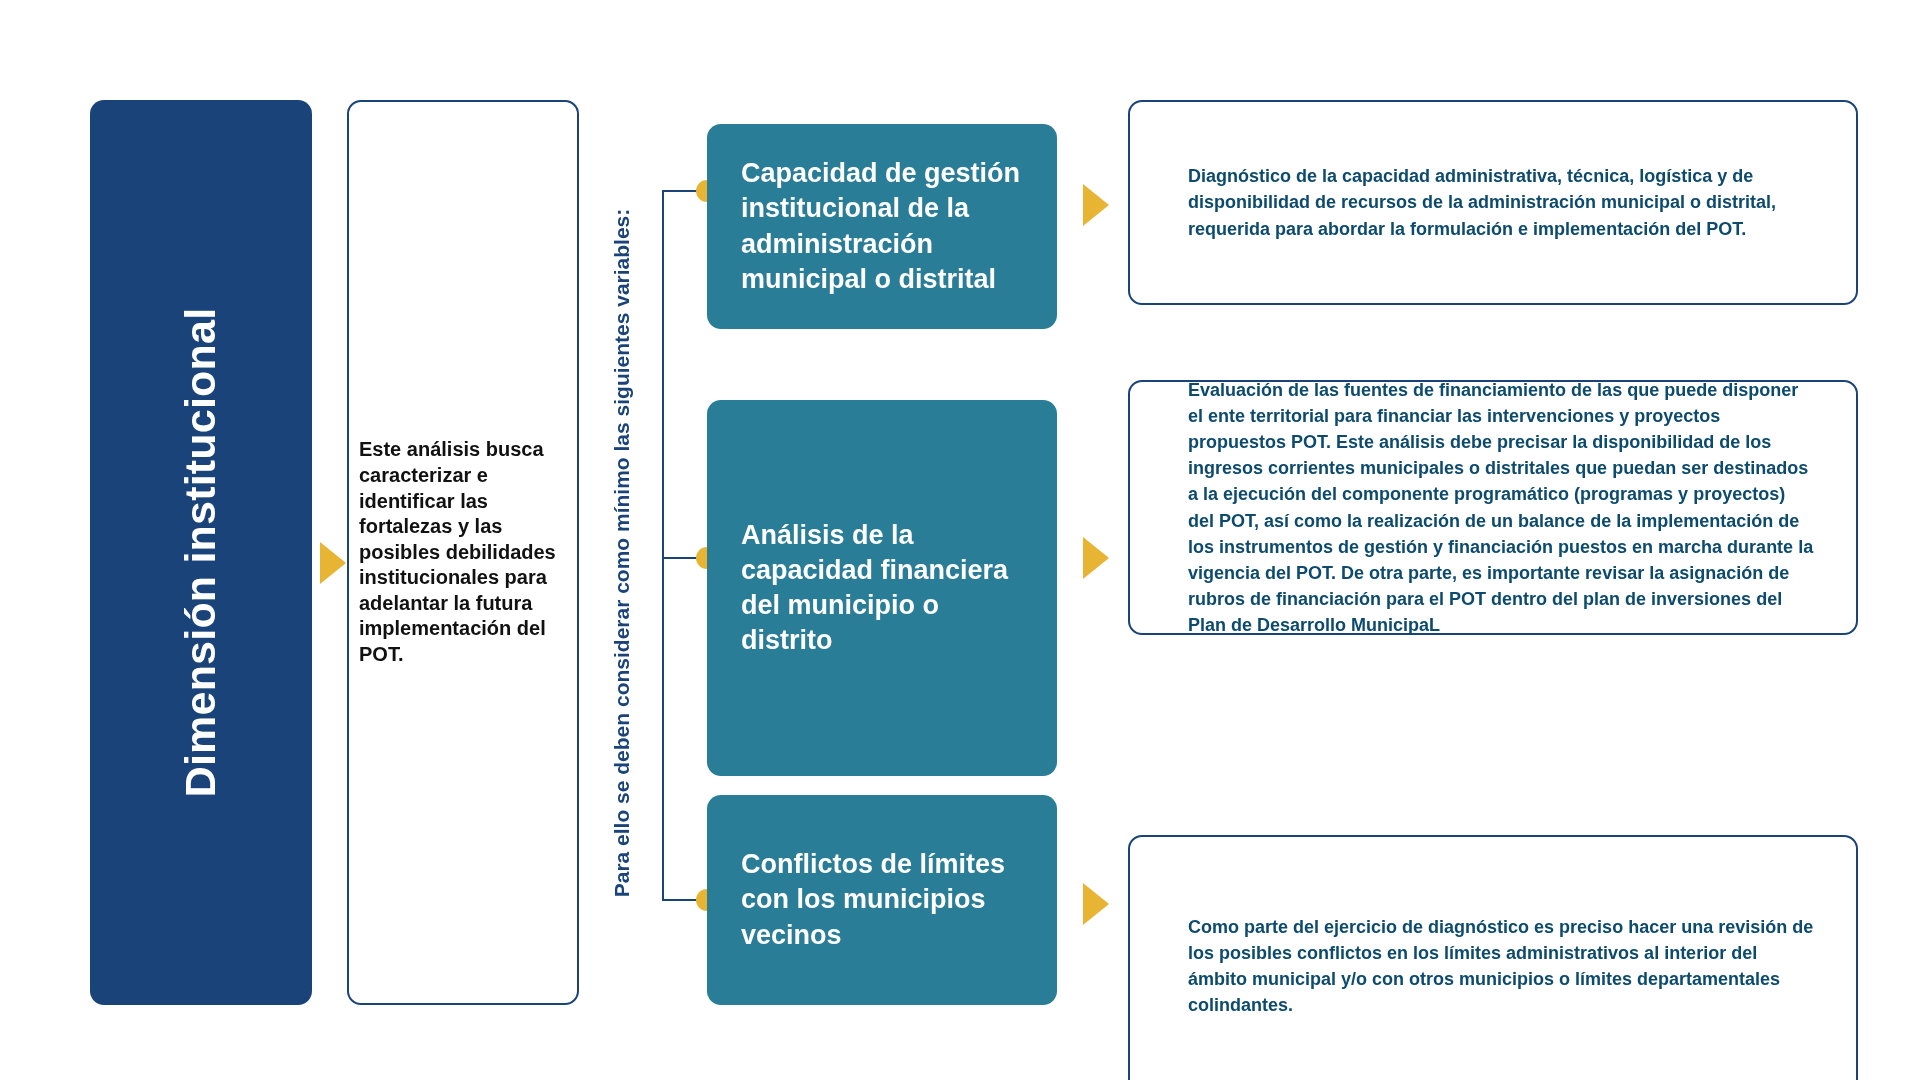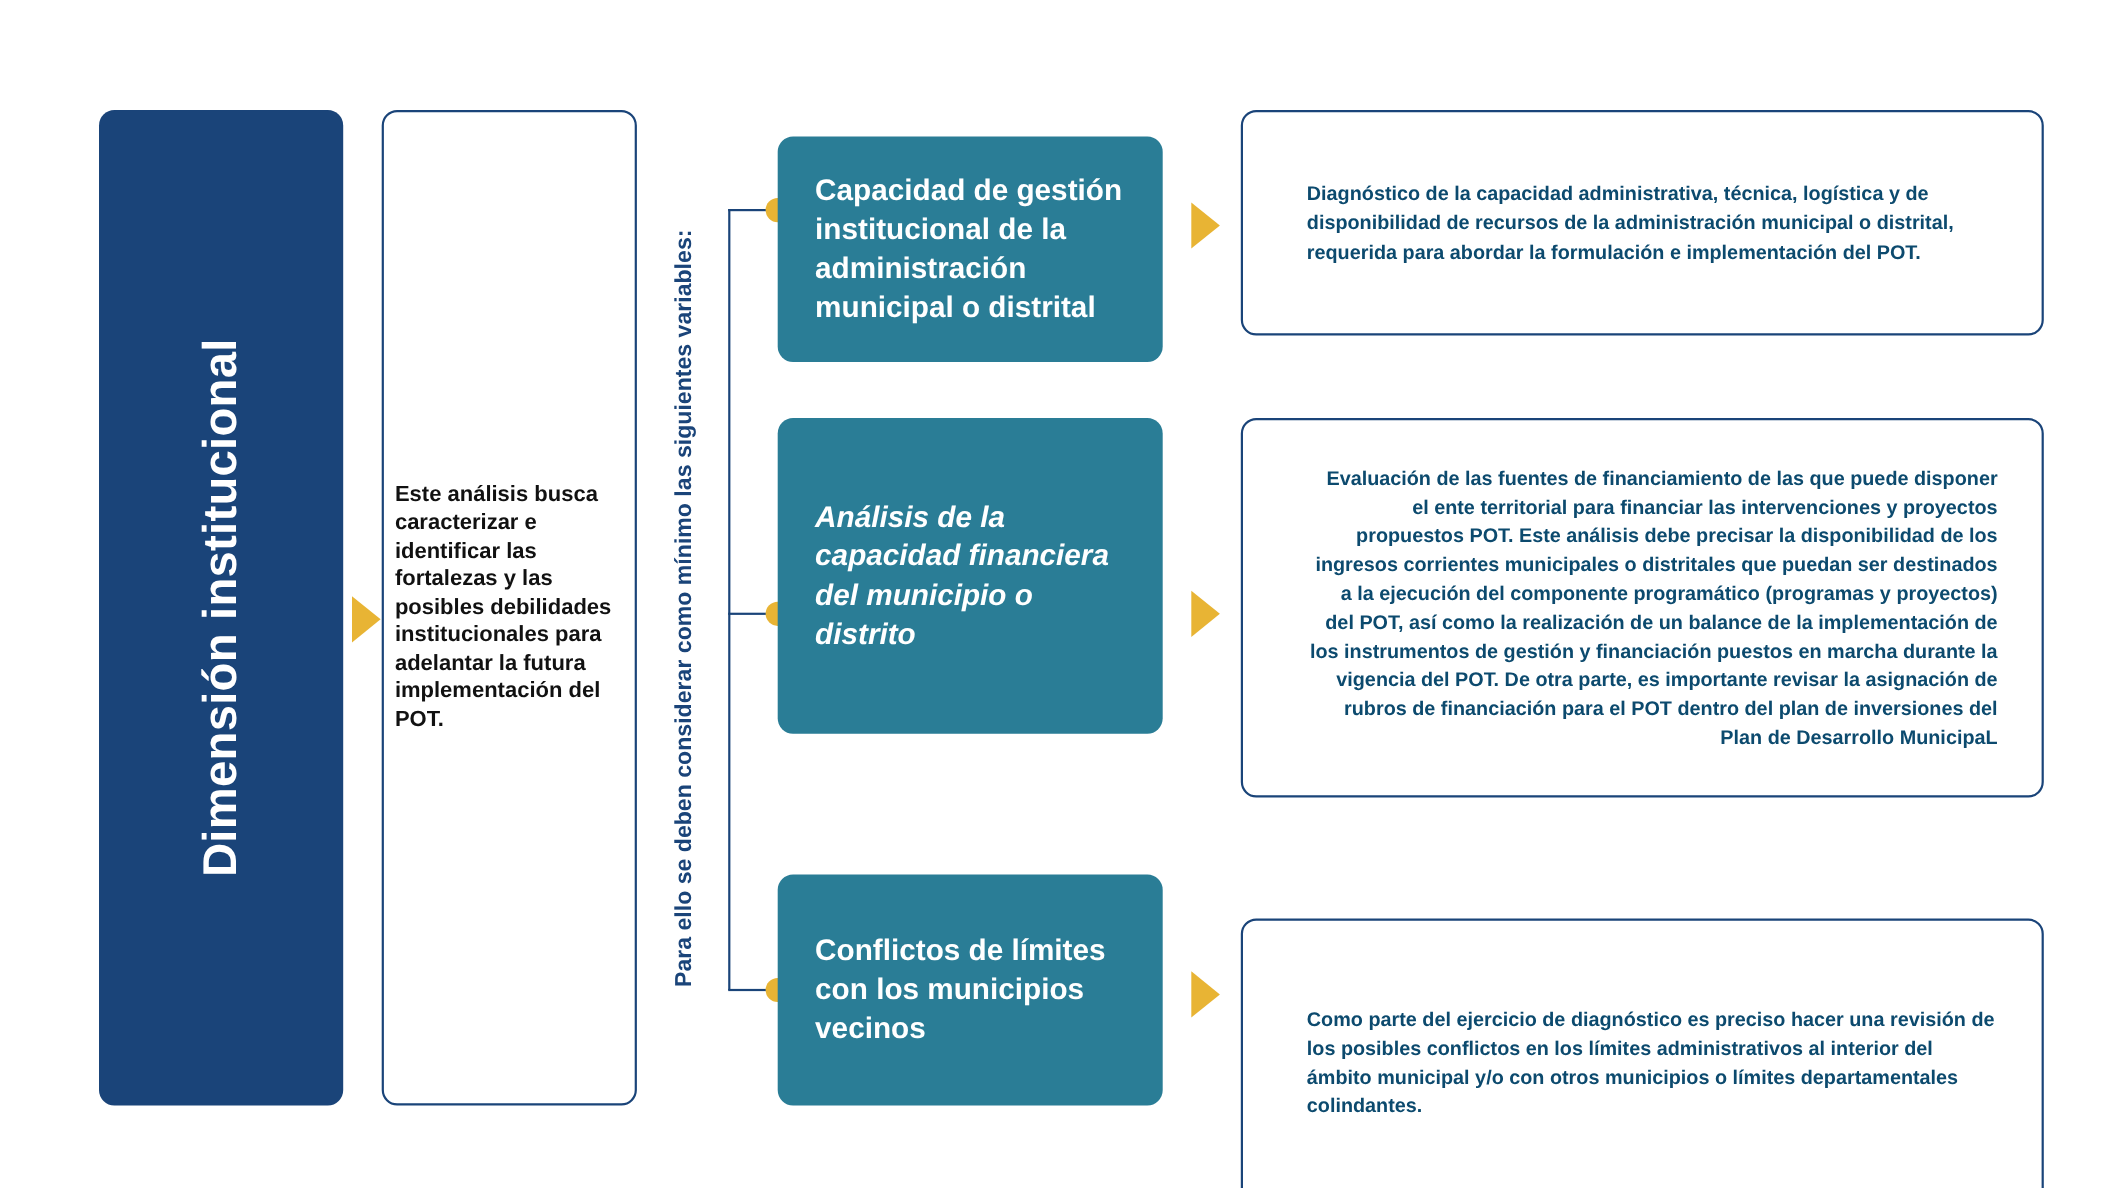--- a/index.html
+++ b/index.html
@@ -139,21 +139,21 @@
     align-items: center;
   }
   .variable-card-title {
     padding: 0 26px 0 34px;
     color: #ffffff;
     font-size: 27px;
     font-weight: 700;
     line-height: 1.3;
   }
   .variable-card-1 { top: 100px; height: 205px; margin-top: 24px; }
-  .variable-card-2 { top: 380px; height: 287px; font-style: italic; }
+  .variable-card-2 { top: 400px; height: 376px; }
   .variable-card-3 { top: 795px; height: 210px; }
 
   
   .detail-card {
     position: absolute;
     left: 1128px;
     width: 730px;
     background: #ffffff;
     border: 2px solid #1a4479;
     border-radius: 14px;
@@ -161,21 +161,21 @@
     align-items: center;
   }
   .detail-card-text {
     padding: 0 40px 0 58px;
     color: #0c4a6e;
     font-size: 18px;
     font-weight: 600;
     line-height: 1.45;
   }
   .detail-card-1 { top: 100px; height: 205px; }
-  .detail-card-2 { top: 380px; height: 345px; text-align: right; }
+  .detail-card-2 { top: 380px; height: 255px; }
   .detail-card-3 { top: 835px; height: 262px; }
 </style>
 </head>
 <body>
 
 <div id="canvas">
 
   <div class="dimension-bar">
     <span class="dimension-bar-label">Dimensión institucional</span>
   </div>

